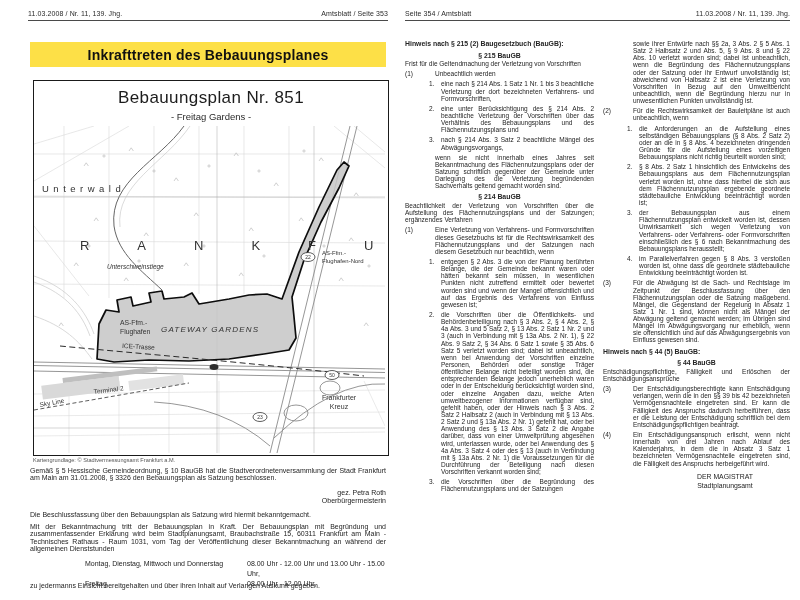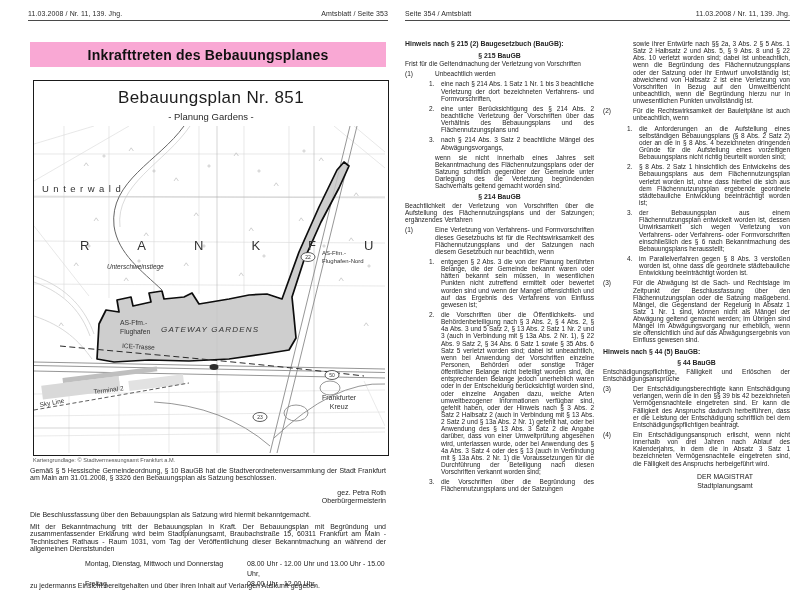--- a/index.html
+++ b/index.html
@@ -6,21 +6,21 @@
   body{
     width:800px;height:600px;position:relative;background:#ffffff;
     font-family:"Liberation Sans","DejaVu Sans",sans-serif;color:#222;
     overflow:hidden;-webkit-font-smoothing:antialiased;
   }
   .abs{position:absolute;}
   
   .pg-header{display:flex;justify-content:space-between;font-size:7px;color:#2a2a2a;
     border-bottom:1px solid #4a4a4a;padding-bottom:3px;letter-spacing:.1px;}
   
-  .lp-titlebar{background:#f9a8d4;height:25px;display:flex;align-items:center;justify-content:center;
+  .lp-titlebar{background:#fde047;height:25px;display:flex;align-items:center;justify-content:center;
     font-size:14px;font-weight:bold;color:#111;letter-spacing:.2px;}
   .map-box{border:1.4px solid #1a1a1a;background:#fff;}
   .map-title{text-align:center;font-size:17px;color:#1c1c1c;margin-top:7px;letter-spacing:.4px;}
   .map-subtitle{text-align:center;font-size:9.5px;color:#2a2a2a;margin-top:3px;}
   .map-svg{display:block;margin-top:4px;width:351px;height:327px;}
   .map-caption{font-size:5.6px;color:#555;}
   .lp-para{font-size:7px;line-height:1.07;text-align:justify;color:#242424;margin:0;}
   .lp-sig{font-size:7px;line-height:1.15;text-align:right;padding-right:8px;color:#242424;}
   .hours{font-size:7px;color:#242424;}
   .hours .hrow{display:flex;line-height:1.45;}
@@ -46,21 +46,21 @@
 
 <div class="abs pg-header" style="left:28px;top:10px;width:360px;">
   <span>11.03.2008 / Nr. 11, 139. Jhg.</span>
   <span>Amtsblatt / Seite 353</span>
 </div>
 
 <div class="abs lp-titlebar" style="left:30px;top:42px;width:356px;">Inkrafttreten des Bebauungsplanes</div>
 
 <div class="abs map-box" style="left:33px;top:80px;width:354px;height:374px;overflow:hidden;">
   <div class="map-title">Bebauungsplan Nr. 851</div>
-  <div class="map-subtitle">- Planung Gardens -</div>
+  <div class="map-subtitle">- Freitag Gardens -</div>
   <svg class="map-svg" viewBox="0 0 351 327">
 
     <g stroke="#d9d9d9" stroke-width="0.6">
       <line x1="30" y1="0" x2="30" y2="172"></line>
         <line x1="75" y1="0" x2="75" y2="172"></line>
       <line x1="120" y1="0" x2="120" y2="168"></line>
         <line x1="165" y1="0" x2="165" y2="168"></line>
       <line x1="210" y1="0" x2="210" y2="168"></line>
         <line x1="255" y1="0" x2="255" y2="168"></line>
       <line x1="0" y1="28" x2="351" y2="28"></line>

